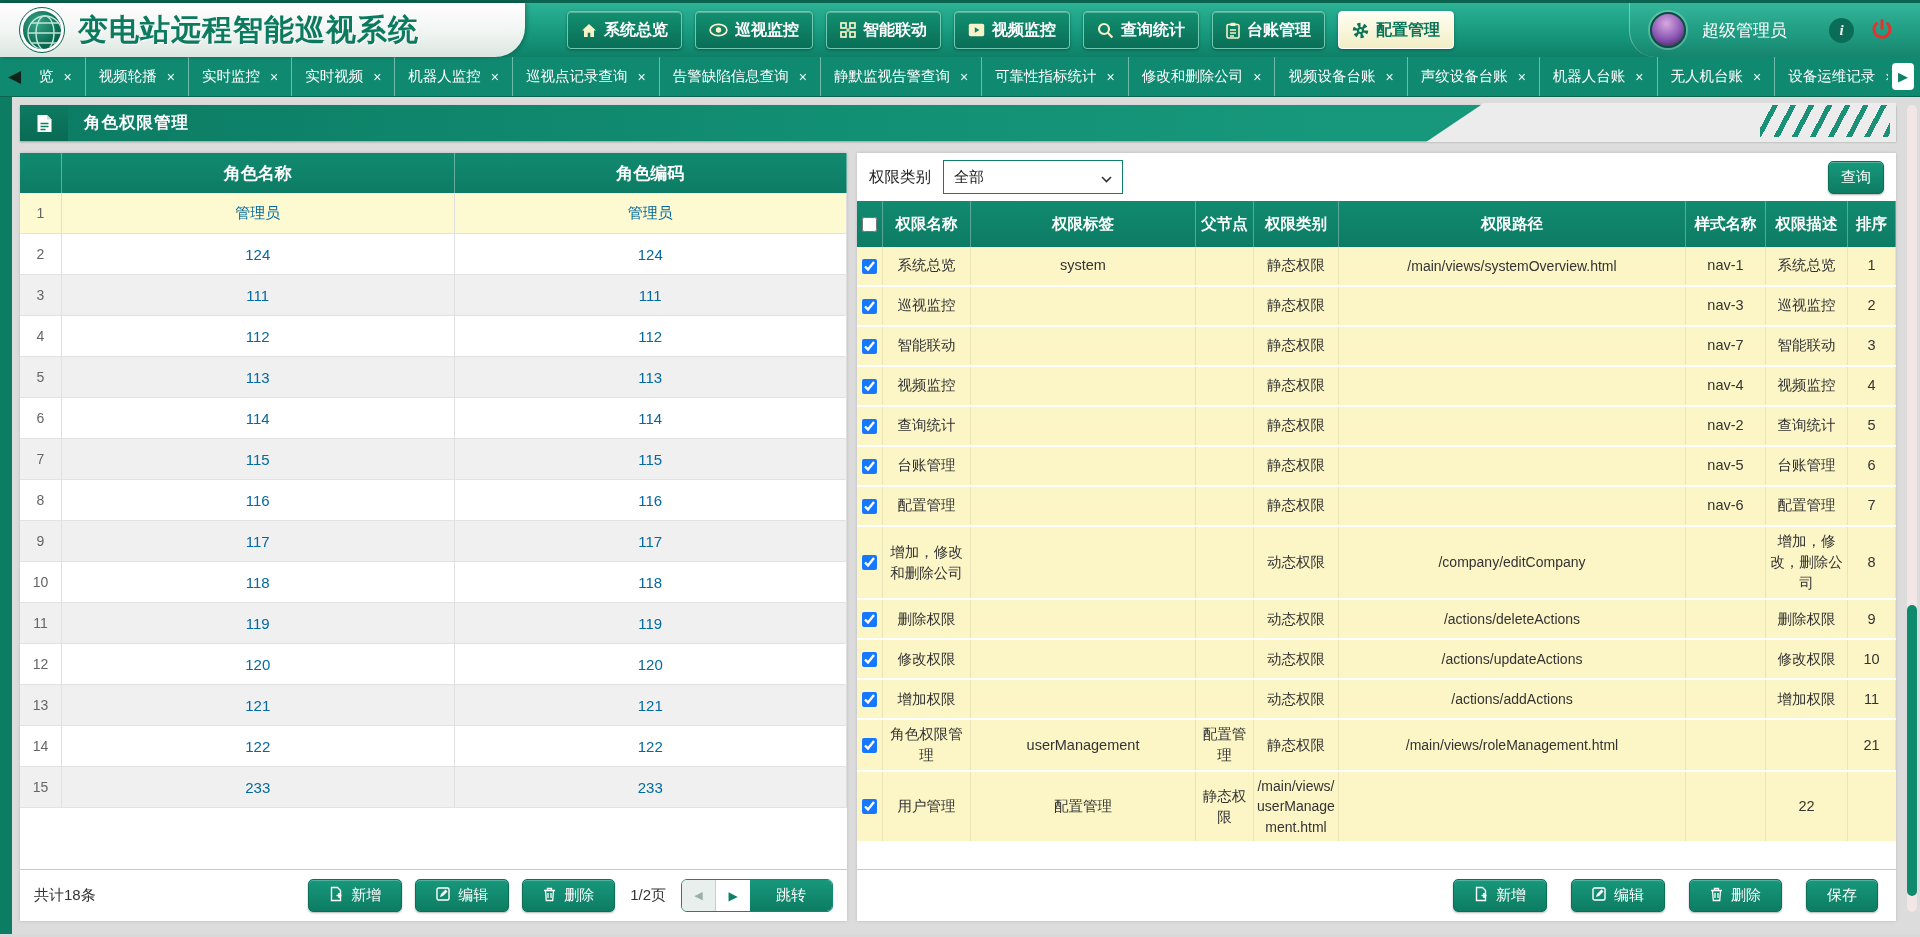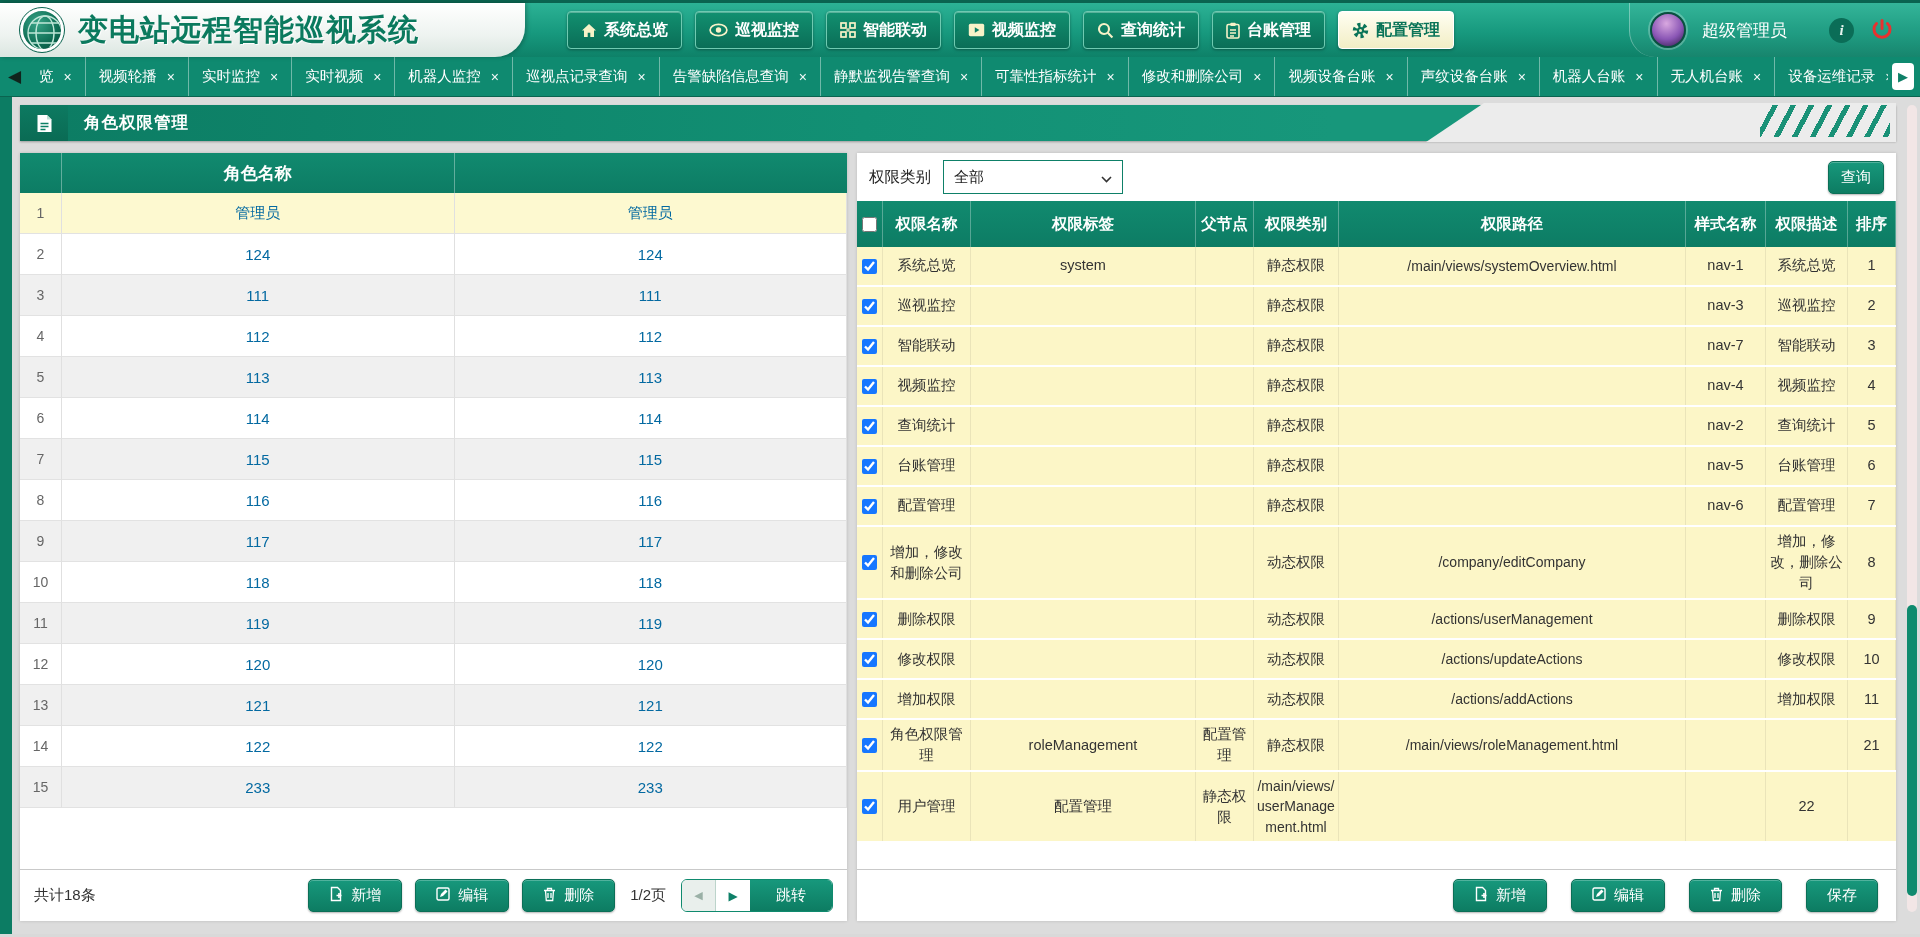--- a/index.html
+++ b/index.html
@@ -307,20 +307,21 @@
       </div>
       <div class="page-title">角色权限管理</div>
     </div>
 
     <div class="panels">
 
       <div class="panel left-panel">
         <div class="lhead">
           <div class="hcell"></div>
           <div class="hcell">角色名称</div>
+          <div class="hcell">角色编码</div>
         </div>
         <div id="roles-body">
             <div class="lrow sel">
               <div class="cell idx">1</div>
               <div class="cell">管理员</div>
               <div class="cell">管理员</div>
             </div>
             <div class="lrow">
               <div class="cell idx">2</div>
               <div class="cell">124</div>
@@ -558,21 +559,21 @@
               <div class="cell">8</div>
             </div>
             <div class="rrow">
               <div class="cell">
                 <input type="checkbox" checked="" style="">
               </div>
               <div class="cell">删除权限</div>
               <div class="cell"></div>
               <div class="cell"></div>
               <div class="cell">动态权限</div>
-              <div class="cell path">/actions/userManagement</div>
+              <div class="cell path">/actions/deleteActions</div>
               <div class="cell"></div>
               <div class="cell">删除权限</div>
               <div class="cell">9</div>
             </div>
             <div class="rrow">
               <div class="cell">
                 <input type="checkbox" checked="" style="">
               </div>
               <div class="cell">修改权限</div>
               <div class="cell"></div>
@@ -594,21 +595,21 @@
               <div class="cell path">/actions/addActions</div>
               <div class="cell"></div>
               <div class="cell">增加权限</div>
               <div class="cell">11</div>
             </div>
             <div class="rrow">
               <div class="cell">
                 <input type="checkbox" checked="" style="">
               </div>
               <div class="cell">角色权限管理</div>
-              <div class="cell">roleManagement</div>
+              <div class="cell">userManagement</div>
               <div class="cell">配置管理</div>
               <div class="cell">静态权限</div>
               <div class="cell path">/main/views/roleManagement.html</div>
               <div class="cell"></div>
               <div class="cell"></div>
               <div class="cell">21</div>
             </div>
             <div class="rrow">
               <div class="cell">
                 <input type="checkbox" checked="" style="">

